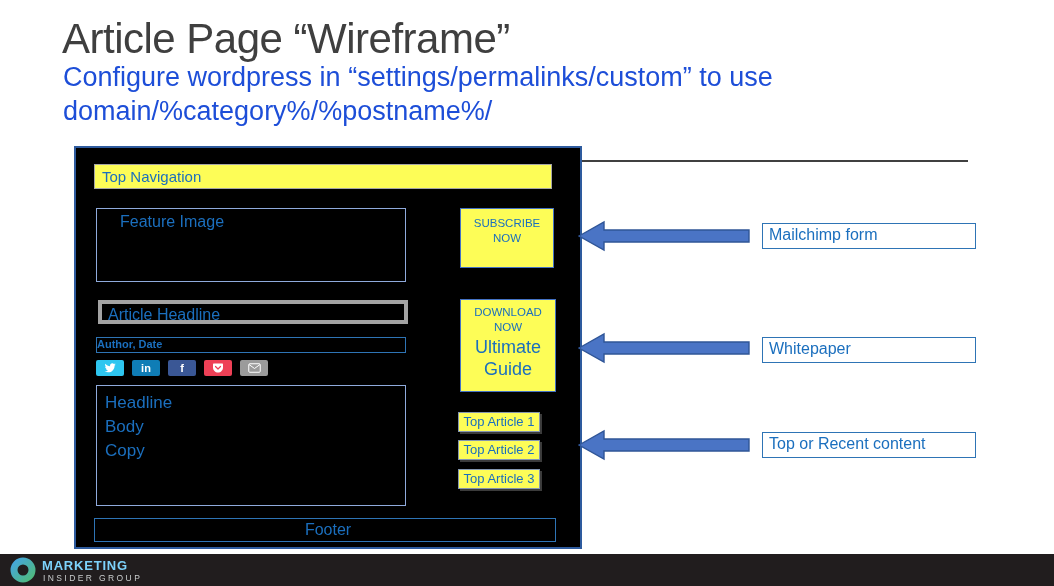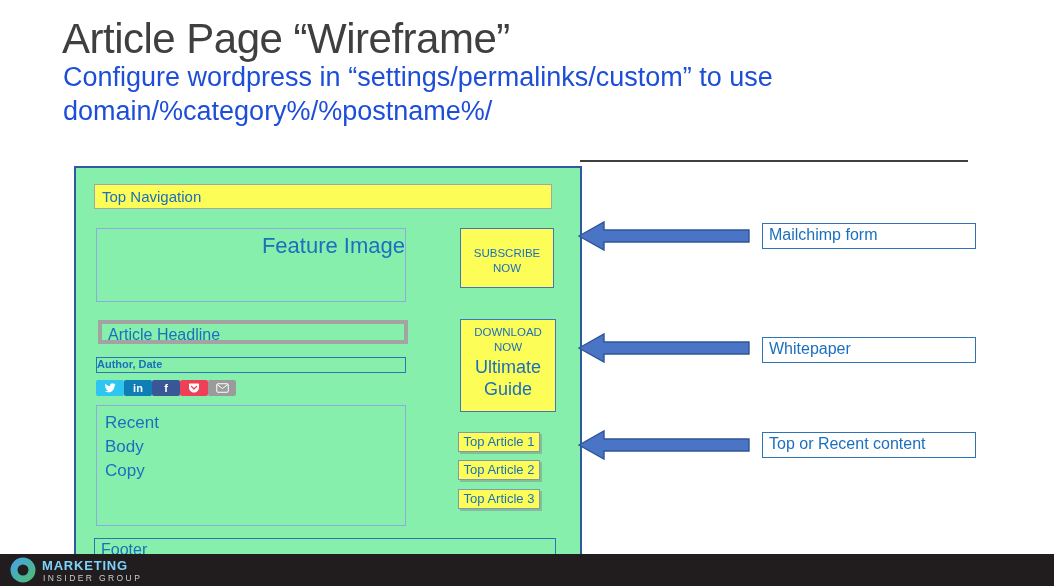--- a/index.html
+++ b/index.html
@@ -13,47 +13,47 @@
     color:#3f3f3f;letter-spacing:-0.5px;
   }
   .subtitle{
     position:absolute;left:63px;top:60px;font-size:27px;line-height:34px;color:#1d4ed8;
   }
   
   .hline{position:absolute;left:580px;top:160px;width:388px;height:0;border-top:2px solid #404040;}
   
   .wf{
     position:absolute;left:74px;top:146px;width:504px;height:399px;
-    border:2px solid #2e5b9e;background:#86efac;margin-top:20px;
+    border:2px solid #2e5b9e;background:#000000;
   }
   .wf *{box-sizing:border-box;}
   .topnav{
     position:absolute;left:18px;top:16px;width:458px;height:25px;
     background:#fdfd57;border:1px solid #a6a6a6;
     font-size:15px;line-height:23px;padding-left:7px;color:#1b6fbe;
   }
   .feature{
     position:absolute;left:20px;top:60px;width:310px;height:74px;
-    border:1px solid #8faadc;font-size:22px;padding:4px 0;color:#1b6fbe;text-align:right;
+    border:1px solid #8faadc;font-size:16px;padding:4px 23px;color:#1b6fbe;
   }
   .subscribe{
     position:absolute;left:384px;top:60px;width:94px;height:60px;
     background:#fdfd57;border:1px solid #4472c4;
-    text-align:center;font-size:11.5px;line-height:15px;padding-top:17px;color:#1b6fbe;
+    text-align:center;font-size:11.5px;line-height:15px;padding-top:7px;color:#1b6fbe;
   }
   .headline{
     position:absolute;left:22px;top:152px;width:310px;height:24px;
     border:4px solid #a3a3a3;font-size:16px;line-height:21px;padding-left:6px;color:#1b6fbe;
   }
   .authordate{
     position:absolute;left:20px;top:189px;width:310px;height:16px;
     border:1px solid #2e74b5;font-size:11px;line-height:13px;
     color:#1b6fbe;font-weight:bold;
   }
-  .social{position:absolute;left:20px;top:212px;display:flex;}
+  .social{position:absolute;left:20px;top:212px;display:flex;gap:8px;}
   .sicon{
     width:28px;height:16px;border-radius:2px;display:flex;align-items:center;justify-content:center;
     color:#fff;font-weight:bold;font-size:11px;line-height:16px;
   }
   .sicon svg{display:block;}
   .body-box{
     position:absolute;left:20px;top:237px;width:310px;height:121px;
     border:1px solid #8faadc;font-size:17px;line-height:24px;padding:5px 8px;color:#1b6fbe;
   }
   .download{
@@ -64,21 +64,21 @@
   .download .small{font-size:11.5px;line-height:15px;}
   .download .big{font-size:18px;line-height:22px;margin-top:1px;}
   .top-article{
     position:absolute;left:382px;width:82px;height:20px;
     background:#fdfd57;border:1px solid #8496b0;box-shadow:2px 2px 0 rgba(130,130,130,.45);
     text-align:center;font-size:13px;line-height:18px;color:#1b6fbe;
   }
   .ta1{top:264px;} .ta2{top:292px;} .ta3{top:321px;}
   .footer-box{
     position:absolute;left:18px;top:370px;width:462px;height:24px;
-    border:1px solid #2e74b5;font-size:16px;line-height:21px;padding-left:6px;color:#1b6fbe;
+    border:1px solid #2e74b5;font-size:16px;line-height:21px;padding-left:6px;color:#1b6fbe;text-align:center;
   }
   
   .arrow{position:absolute;left:578px;width:174px;height:32px;}
   .ar1{top:220px;} .ar2{top:332px;} .ar3{top:429px;}
   .ann{
     position:absolute;left:762px;width:206px;height:24px;
     border:1px solid #2e74b5;background:#fff;
     font-size:16px;line-height:21px;padding-left:6px;color:#1b6fbe;
   }
   .an1{top:223px;} .an2{top:337px;} .an3{top:432px;}
@@ -137,21 +137,21 @@
       </span>
       <span class="sicon" style="background:#9b9b9b">
         <svg width="13" height="10" viewBox="0 0 26 20">
             <rect x="1.5" y="1.5" width="23" height="17" rx="2" fill="none" stroke="#fff" stroke-width="2"></rect>
             <path d="M2 3l11 8L24 3" fill="none" stroke="#fff" stroke-width="2"></path>
           </svg>
       </span>
     </div>
 
     <div class="body-box">
-      <div>Recent</div>
+      <div>Headline</div>
       <div>Body</div>
       <div>Copy</div>
     </div>
 
     <div class="download">
       <div class="small">DOWNLOAD NOW</div>
       <div class="big">Ultimate Guide</div>
     </div>
 
     <div class="top-article ta1">Top Article 1</div>

